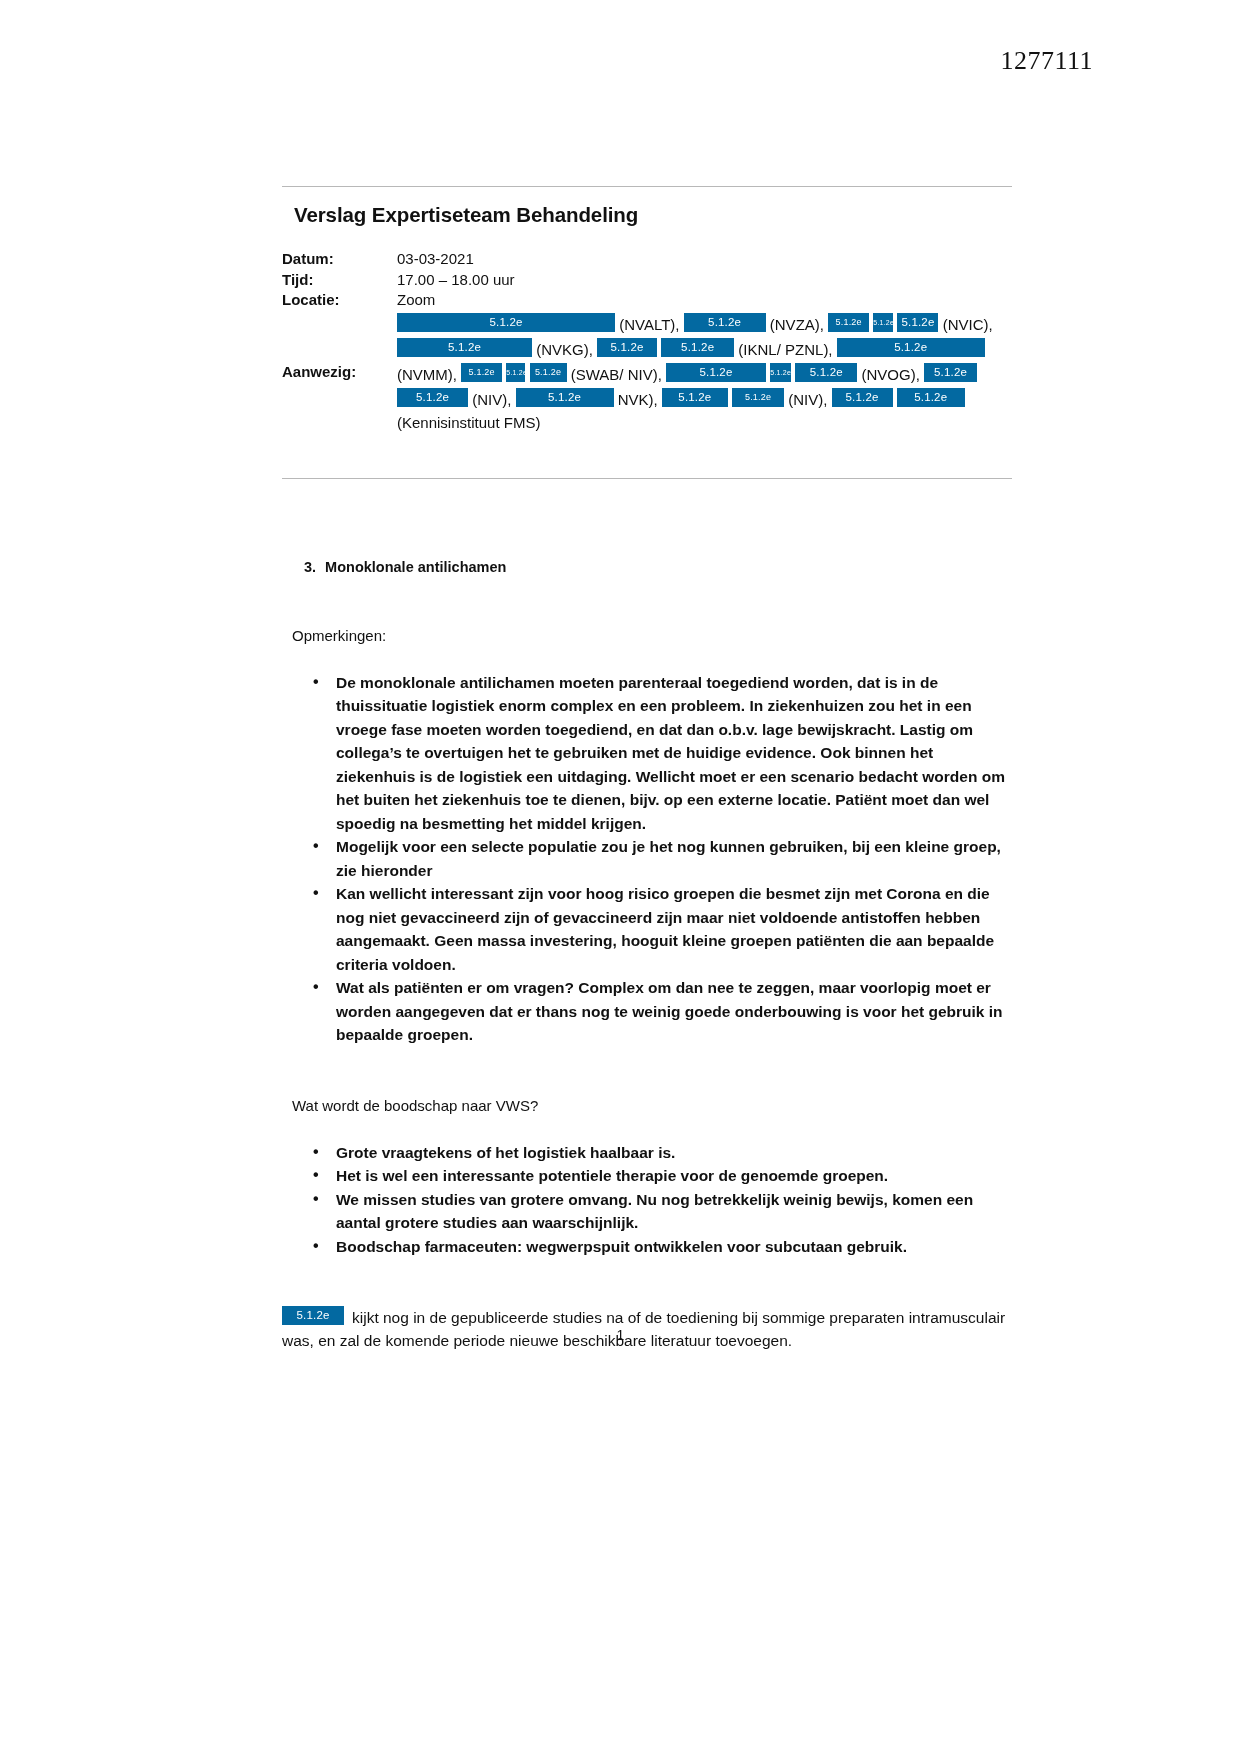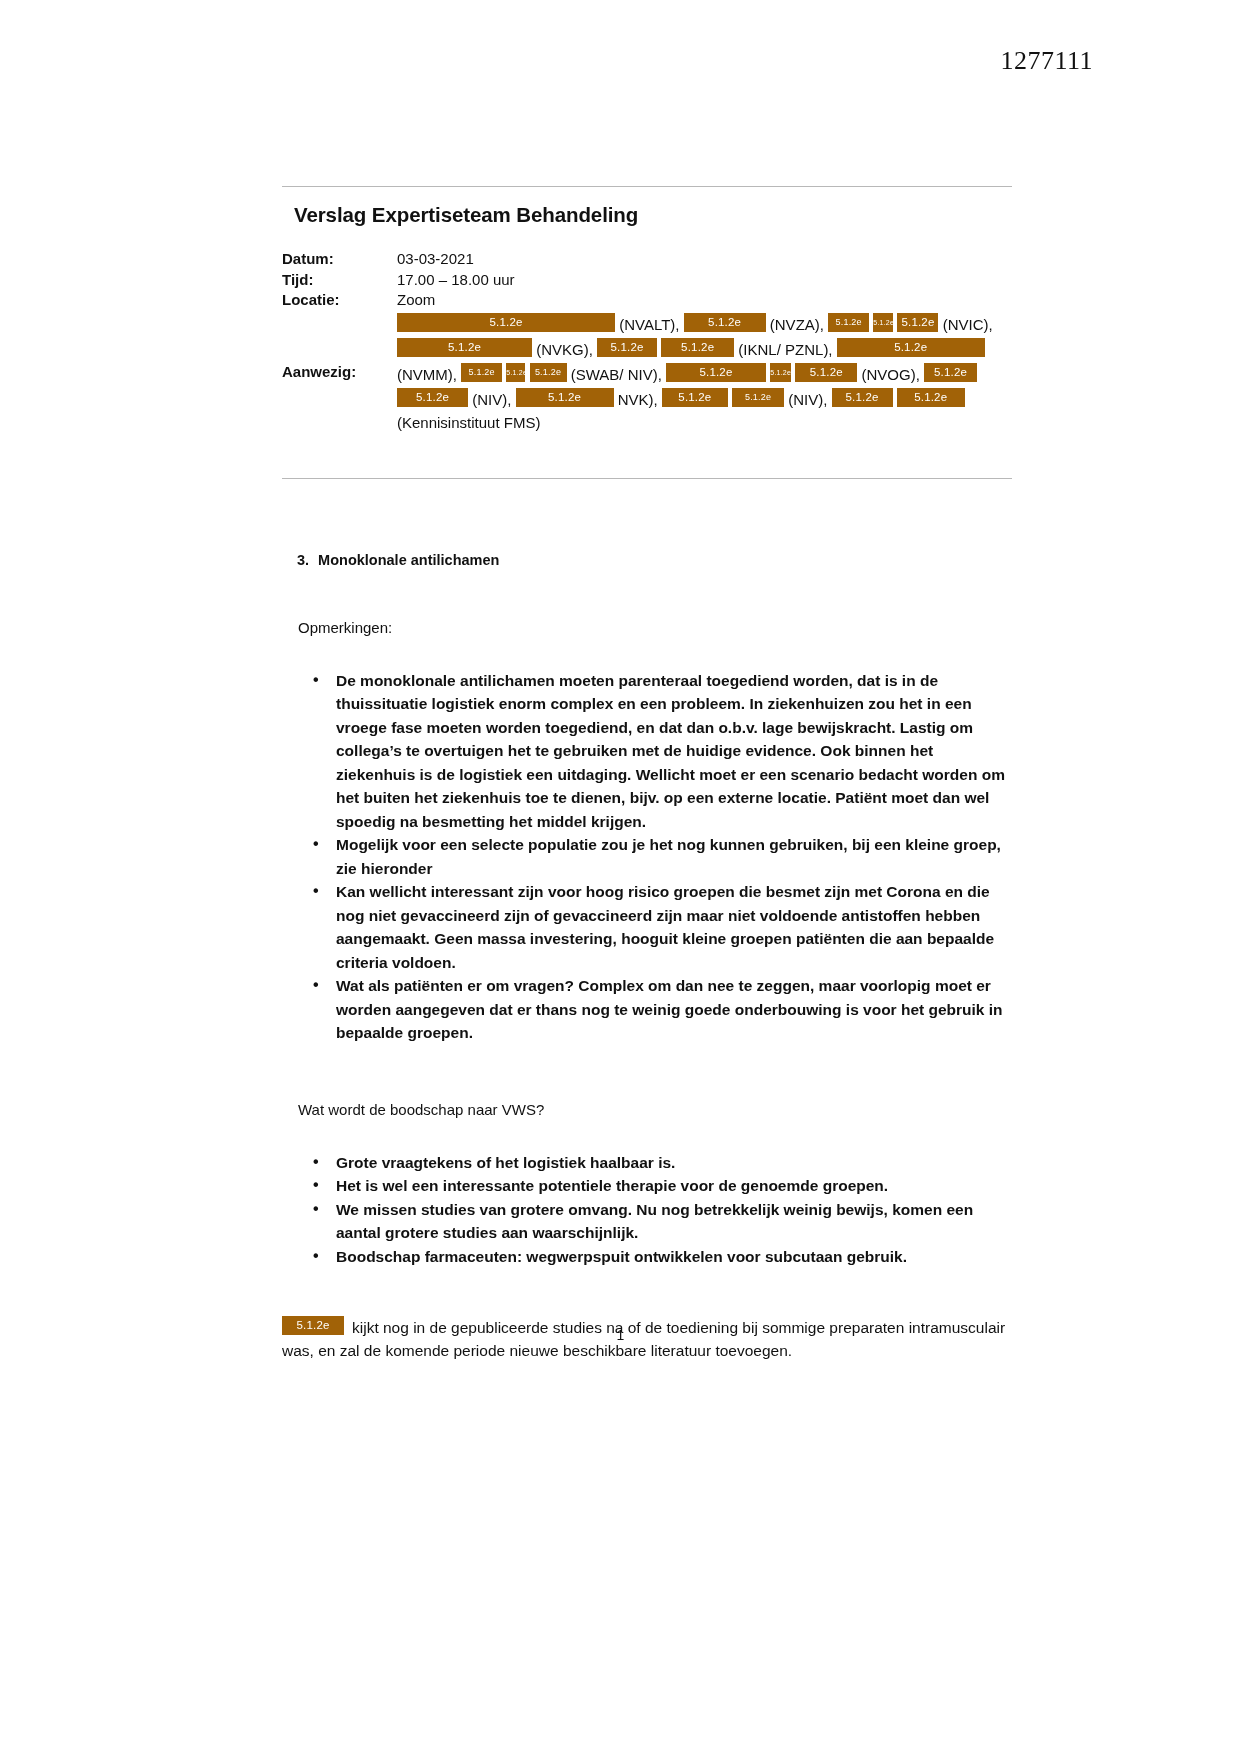--- a/index.html
+++ b/index.html
@@ -74,21 +74,21 @@
     flex: 0 0 115px;
     white-space: nowrap;
   }
   .meta-value {
     flex: 1;
   }
 
   
   .redact {
     display: inline-block;
-    background: #a16207;
+    background: #0369a1;
     color: #ffffff;
     text-align: center;
     vertical-align: baseline;
     font-size: 11.5px;
     line-height: 19px;
     height: 19px;
     letter-spacing: 0.2px;
     font-family: "Liberation Sans", sans-serif;
     overflow: hidden;
     white-space: nowrap;
@@ -102,29 +102,29 @@
   .attendees {
     line-height: 23px;
     font-size: 15px;
   }
   .attendees .plain { white-space: nowrap; margin-top: 9px; }
 
   
   .section-heading {
     font-size: 14.5px;
     font-weight: bold;
-    margin: 11px;
+    margin: 18px;
     padding-left: 4px;
   }
   .section-heading .num { margin-right: 9px; }
 
   p.body-text {
     font-size: 15px;
     line-height: 22px;
-    margin: 16px;
+    margin: 10px;
   }
 
   ul.bullets {
     list-style: none;
     margin: 0;
     padding: 0;
     font-weight: bold;
   }
   ul.bullets > li {
     position: relative;

